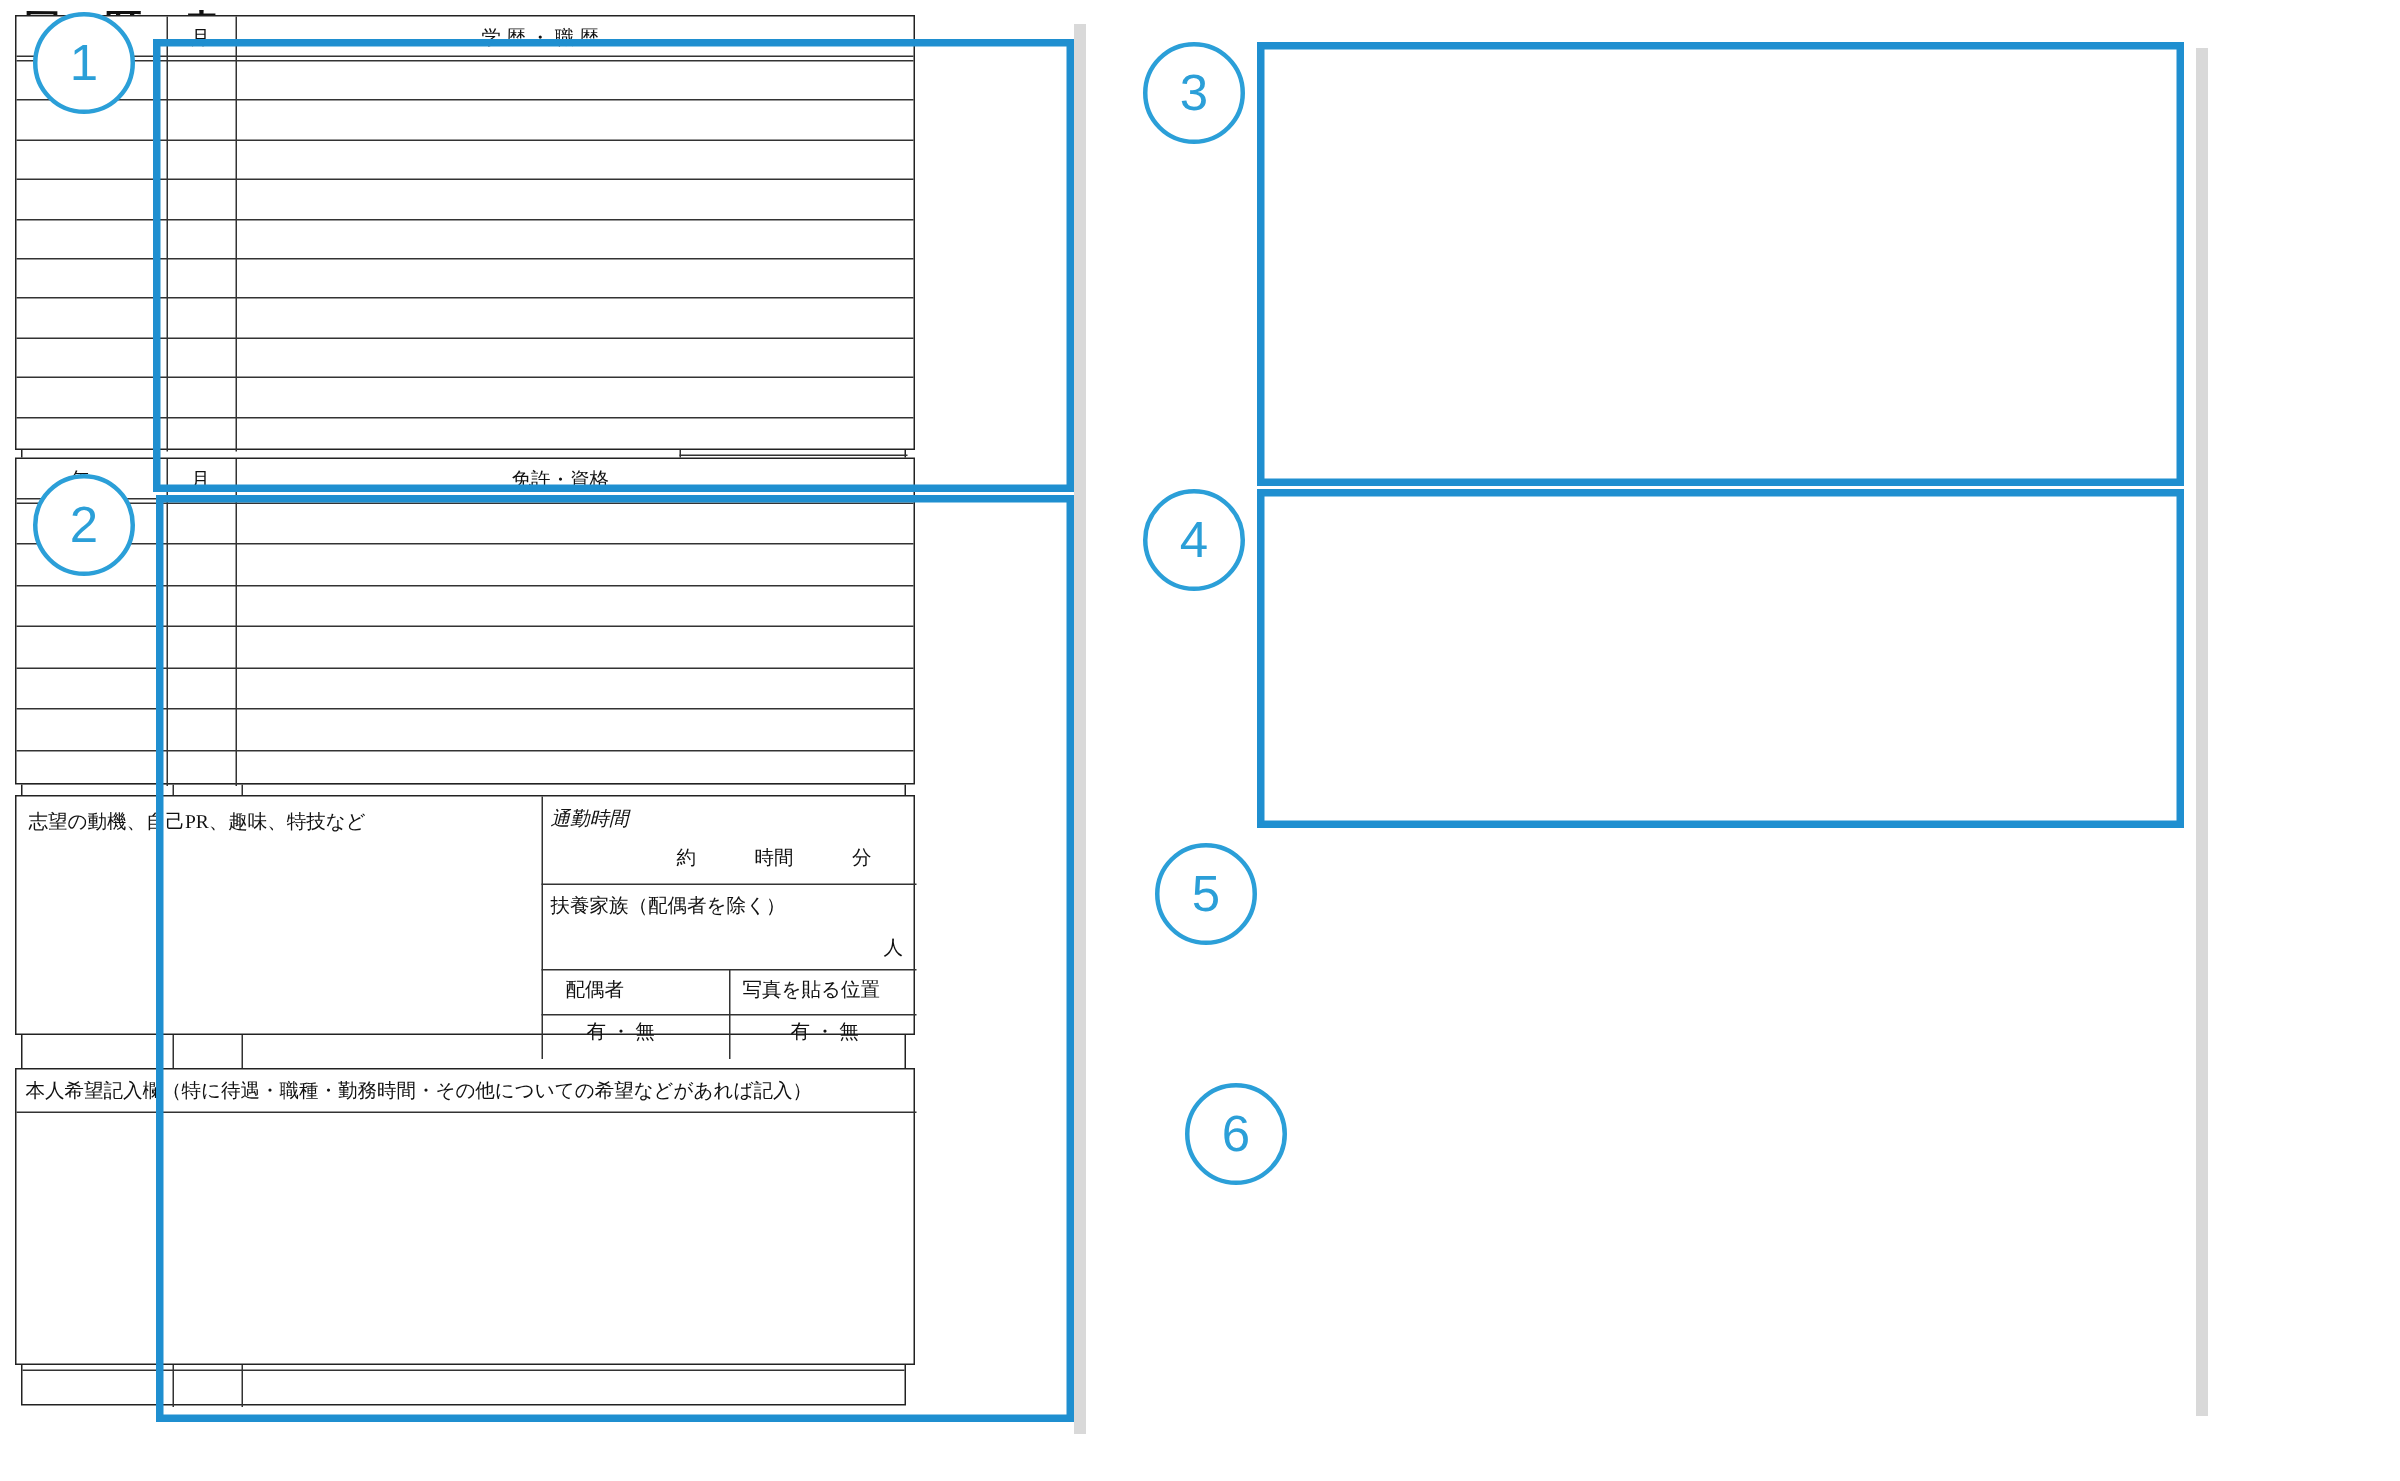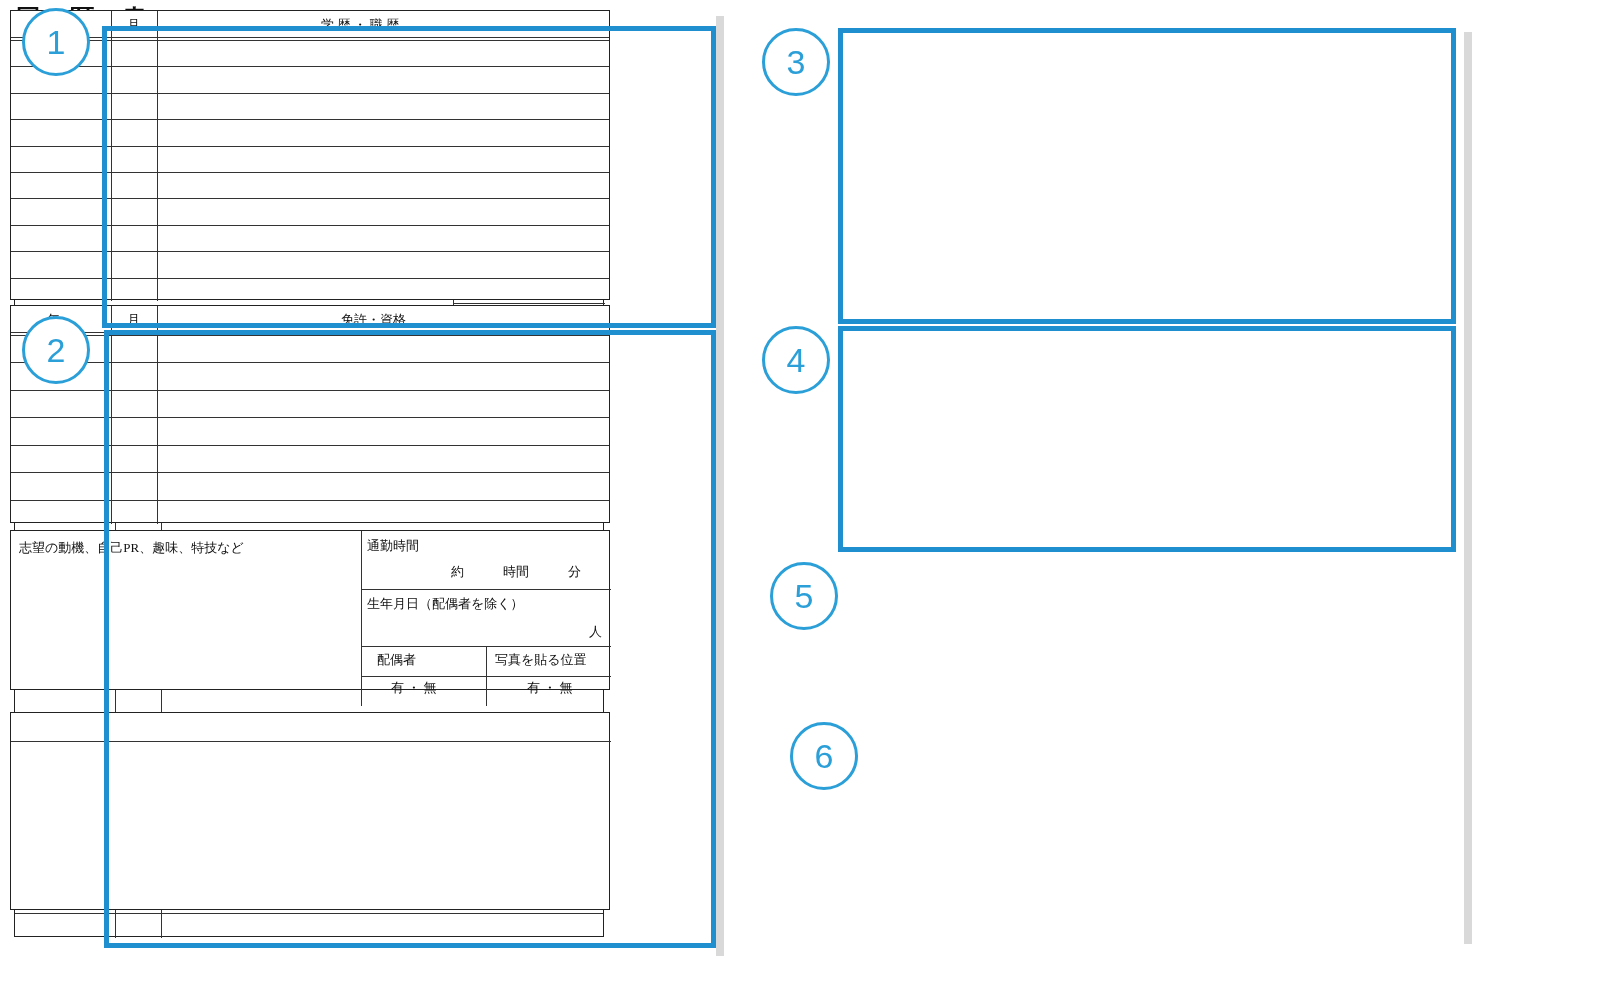--- a/index.html
+++ b/index.html
@@ -207,32 +207,33 @@
     </div>
 
     <div class="sheet" style="left:10px;top:530px;width:600px;height:160px;">
       <div class="cellv" style="left:350px;top:0;height:175px;"></div>
       <div class="cellline" style="left:350px;top:58px;width:250px;"></div>
       <div class="cellline" style="left:350px;top:115px;width:250px;"></div>
       <div class="cellline" style="left:350px;top:145px;width:250px;"></div>
       <div class="cellv" style="left:475px;top:115px;height:60px;"></div>
 
       <div class="lbl md" style="left:8px;top:8px;">志望の動機、自己PR、趣味、特技など</div>
-      <div class="lbl md" style="left:356px;top:6px;">通勤時間</div>
+      <div class="lbl md" style="left:356px;top:6px;font-style:italic;">通勤時間</div>
       <div class="lbl md" style="left:440px;top:32px;">約　　　時間　　　分</div>
-      <div class="lbl md" style="left:356px;top:64px;">生年月日（配偶者を除く）</div>
+      <div class="lbl md" style="left:356px;top:64px;">扶養家族（配偶者を除く）</div>
       <div class="lbl md" style="left:578px;top:92px;">人</div>
       <div class="lbl md" style="left:366px;top:120px;">配偶者</div>
       <div class="lbl md" style="left:380px;top:148px;">有 ・ 無</div>
       <div class="lbl md" style="left:484px;top:120px;">写真を貼る位置</div>
       <div class="lbl md" style="left:516px;top:148px;">有 ・ 無</div>
     </div>
 
     <div class="sheet" style="left:10px;top:712px;width:600px;height:198px;">
       <div class="cellline" style="left:0;top:28px;width:600px;"></div>
+      <div class="lbl md" style="left:6px;top:5px;">本人希望記入欄（特に待遇・職種・勤務時間・その他についての希望などがあれば記入）</div>
     </div>
   </div>
 
   <div class="hl" style="left:102px;top:26px;width:614px;height:302px;"></div>
   <div class="hl" style="left:104px;top:330px;width:612px;height:618px;"></div>
   <div class="hl" style="left:838px;top:28px;width:618px;height:296px;"></div>
   <div class="hl" style="left:838px;top:326px;width:618px;height:226px;"></div>
 
 </div>
 

